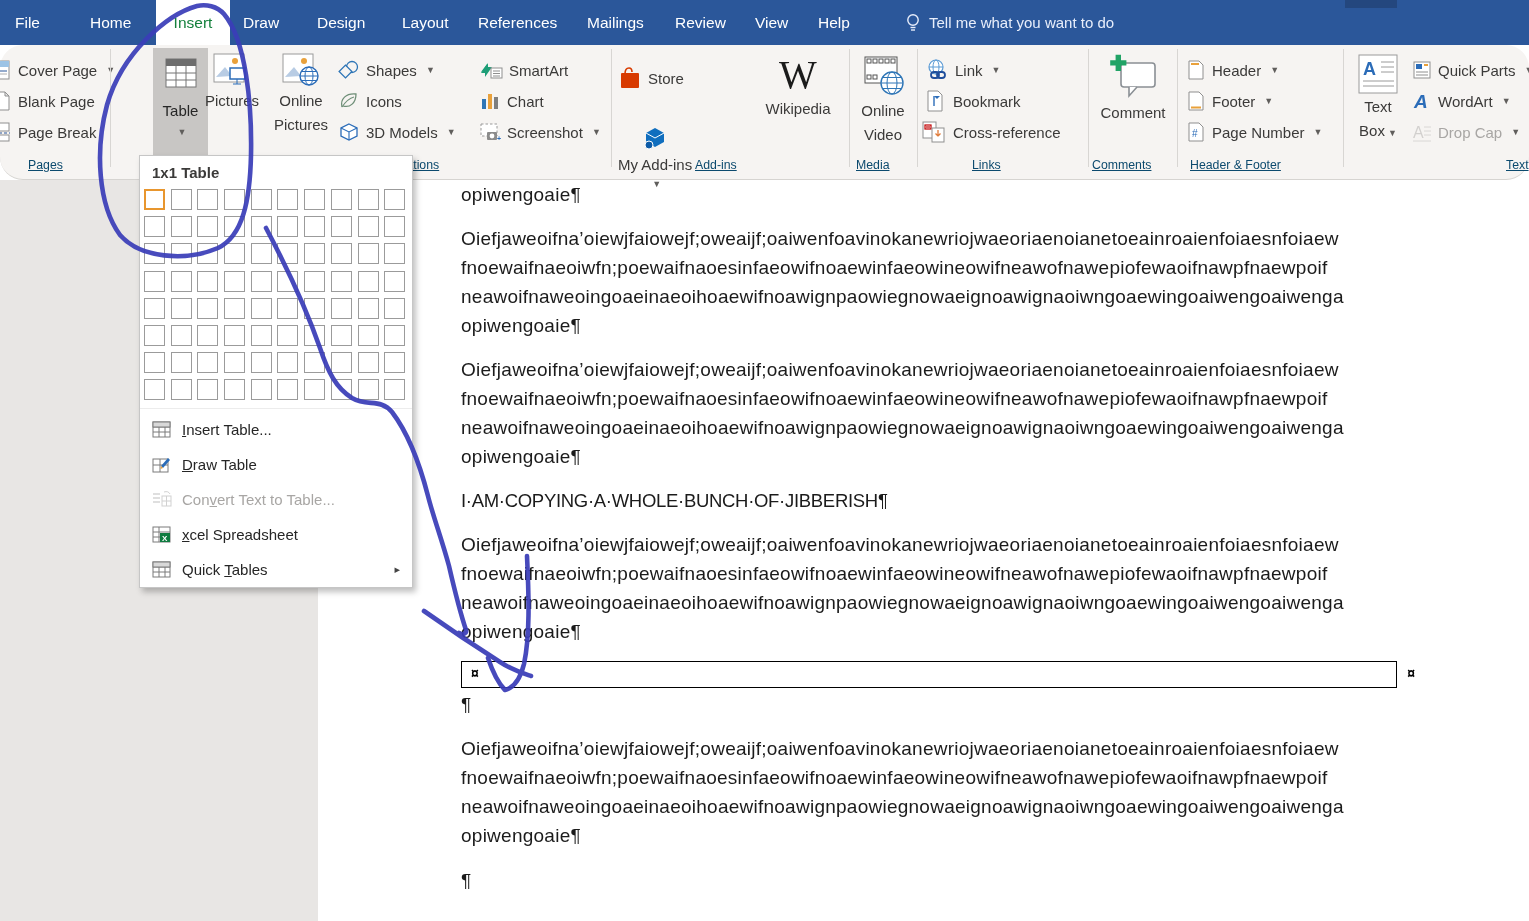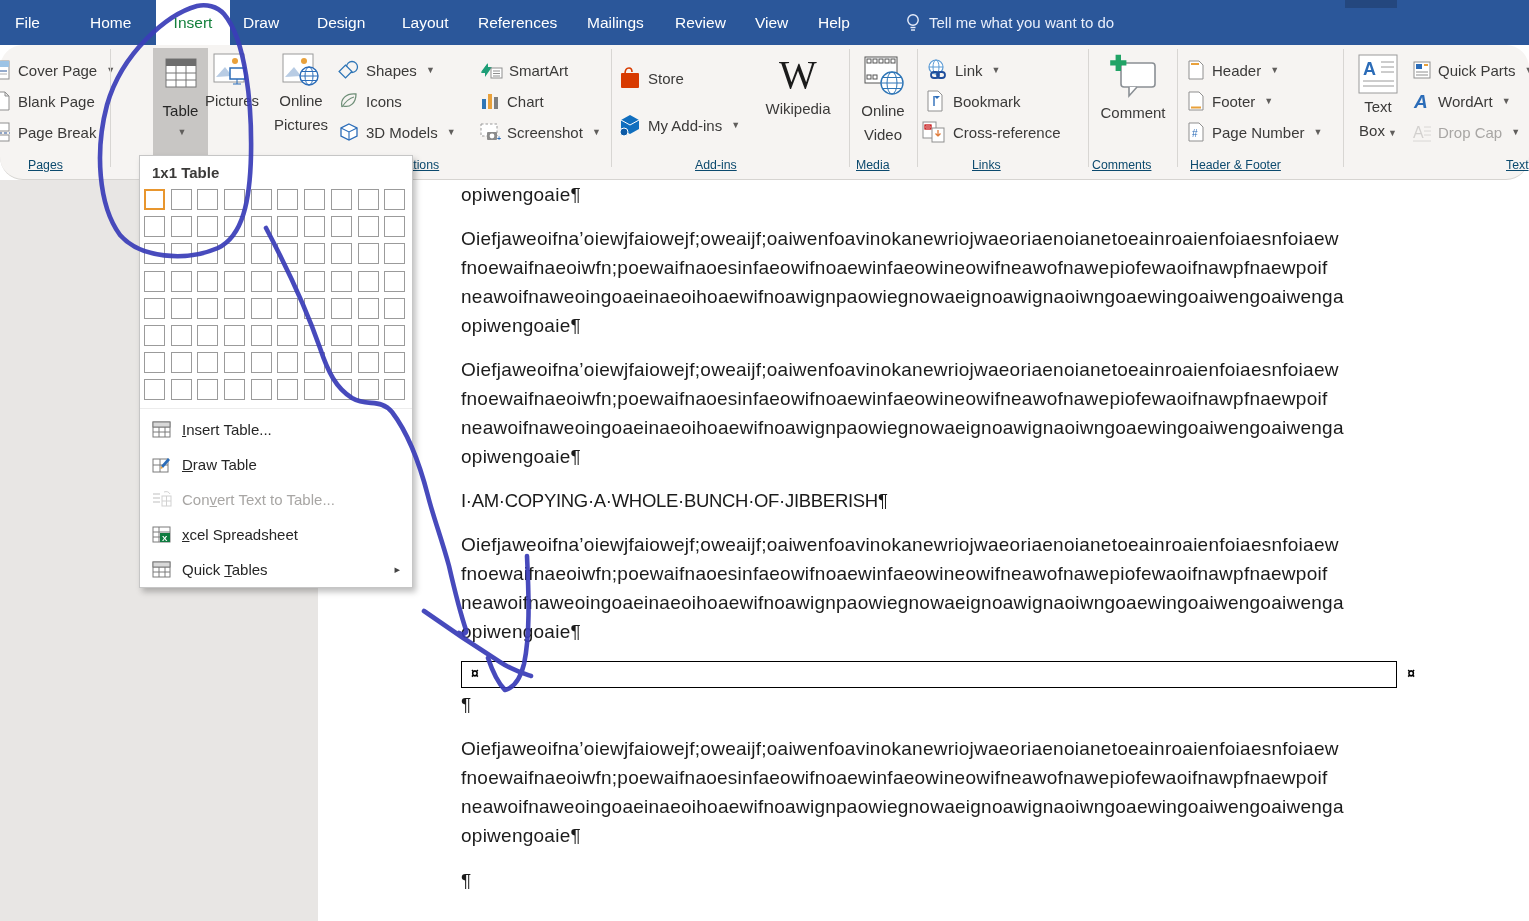--- a/index.html
+++ b/index.html
@@ -239,21 +239,21 @@
 
   <div class="srow" style="left:618px;top:18px;">
     <span class="ic">
         <svg width="24" height="26" viewBox="0 0 24 26">
           <path d="M7,9 C7,5 9,3 11,3 C13,3 14,5 14,7" fill="none" stroke="#d83b01" stroke-width="1.6"></path>
           <rect x="3" y="8" width="18" height="15" rx="1" fill="#d83b01"></rect>
         </svg>
       </span>
     <span>Store</span>
   </div>
-  <div class="srow" style="left:618px;top:65px;">
+  <div class="srow" style="left:618px;top:81px;flex-direction:column;">
     <span class="ic">
         <svg width="24" height="24" viewBox="0 0 24 24">
           <path d="M12,2 L21,7 L21,16 L12,21 L3,16 L3,7 Z" fill="#106ebe"></path>
           <path d="M3,7 L12,12 L21,7" fill="none" stroke="#fff" stroke-width="1"></path>
           <circle cx="6" cy="19" r="4" fill="#0c5aa6" stroke="#fff"></circle>
         </svg>
       </span>
     <span>My Add-ins</span>
       <span class="dd">▼</span>
   </div>

